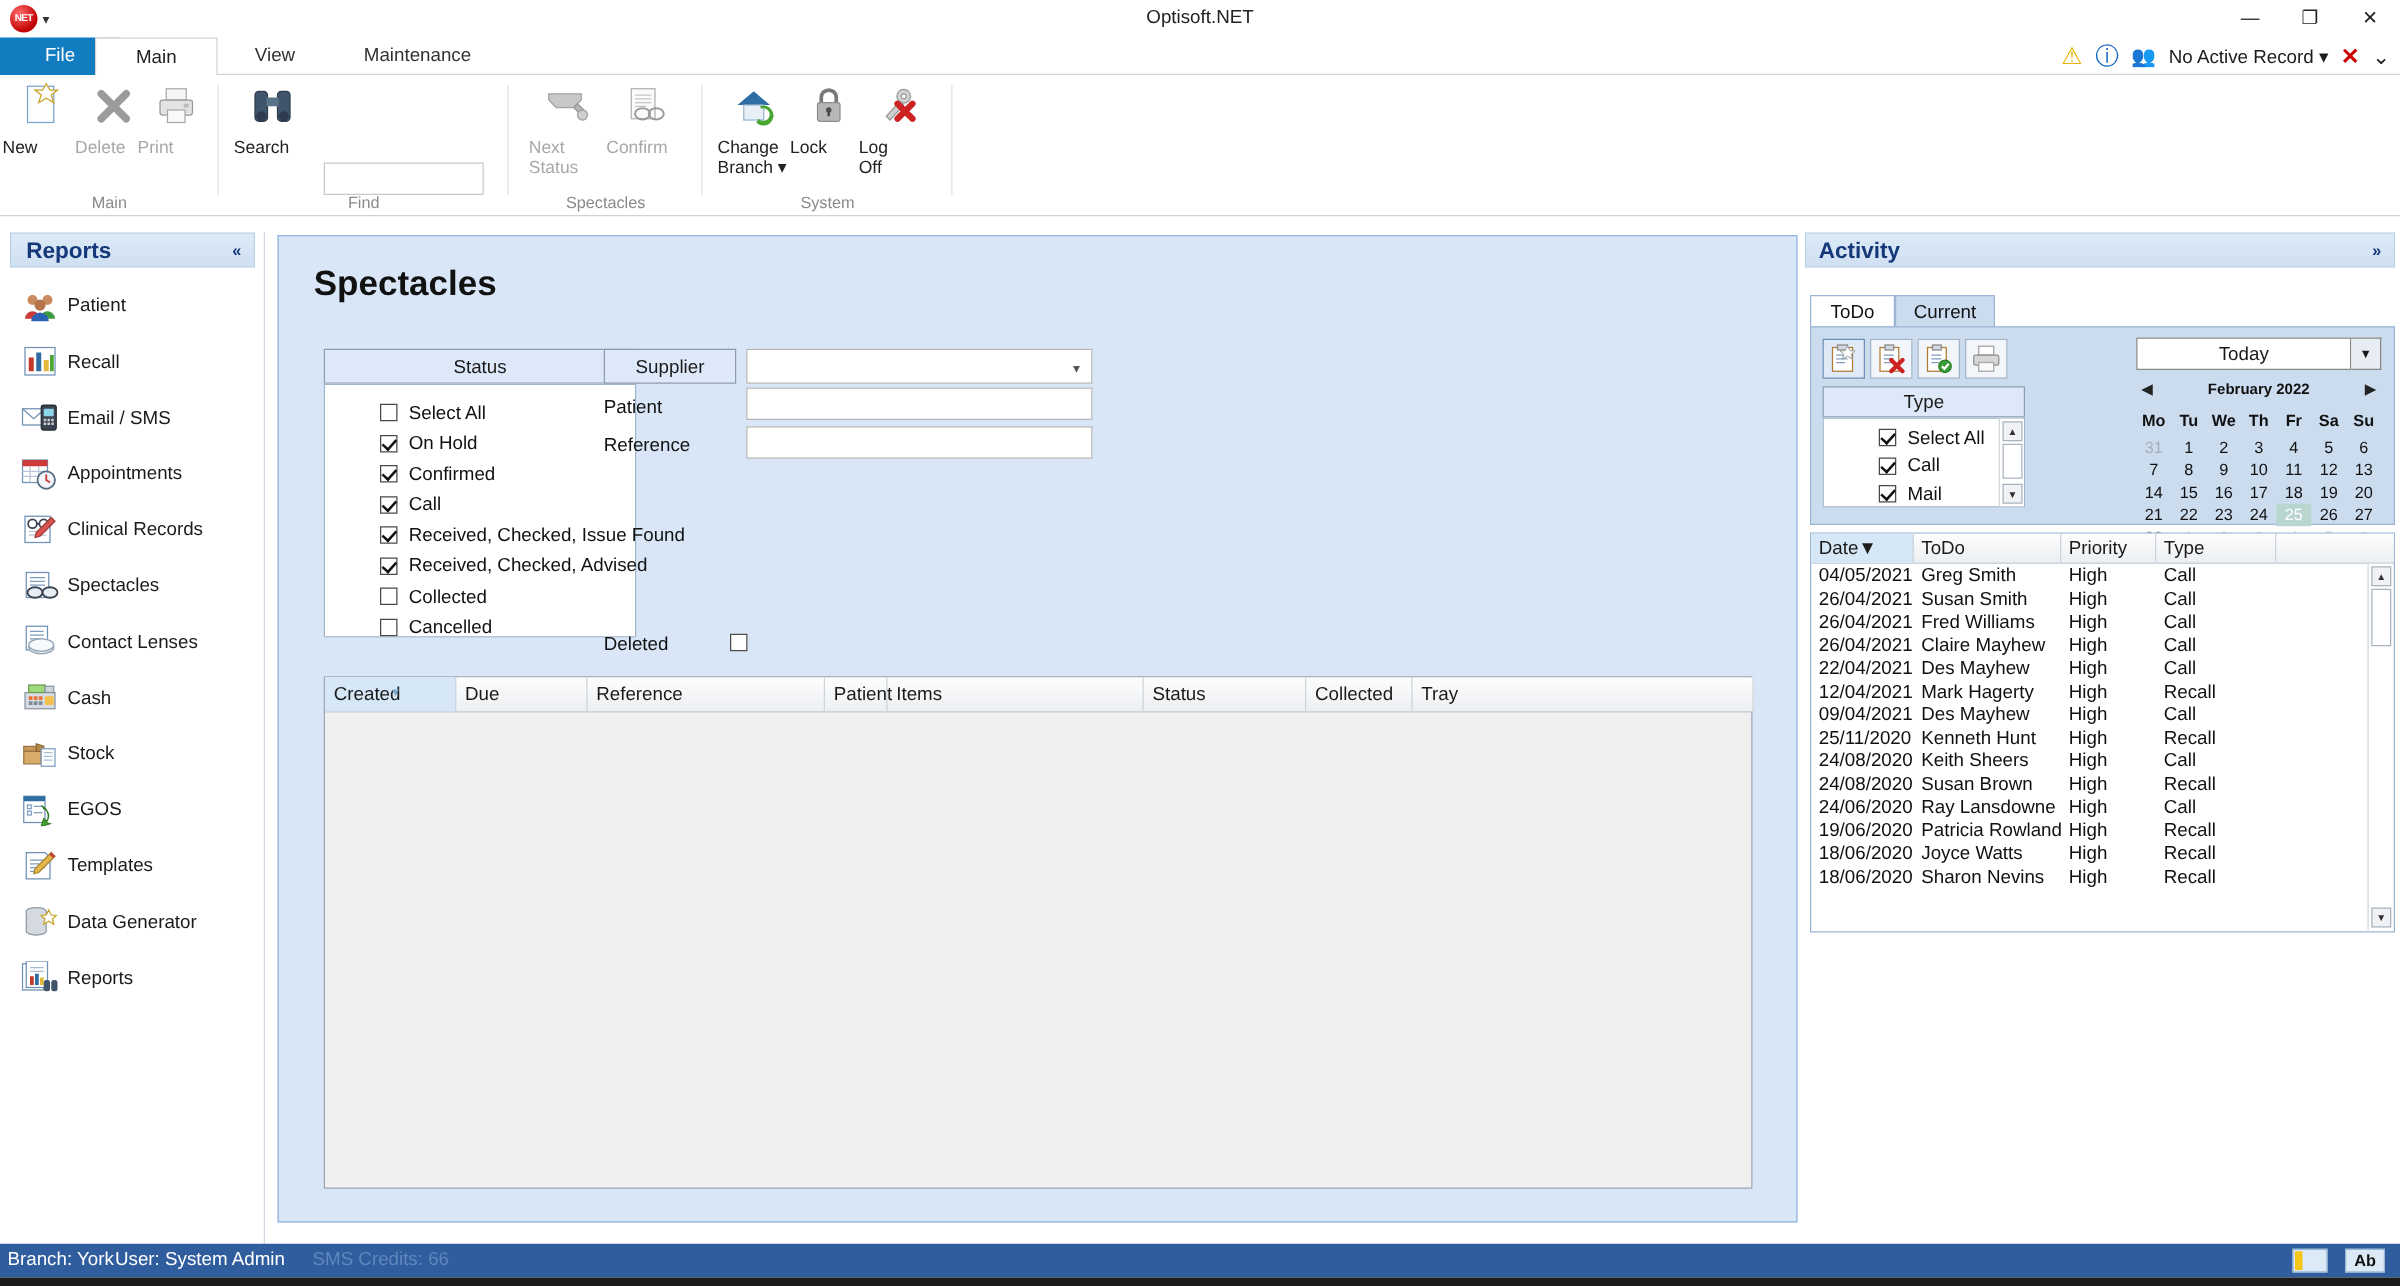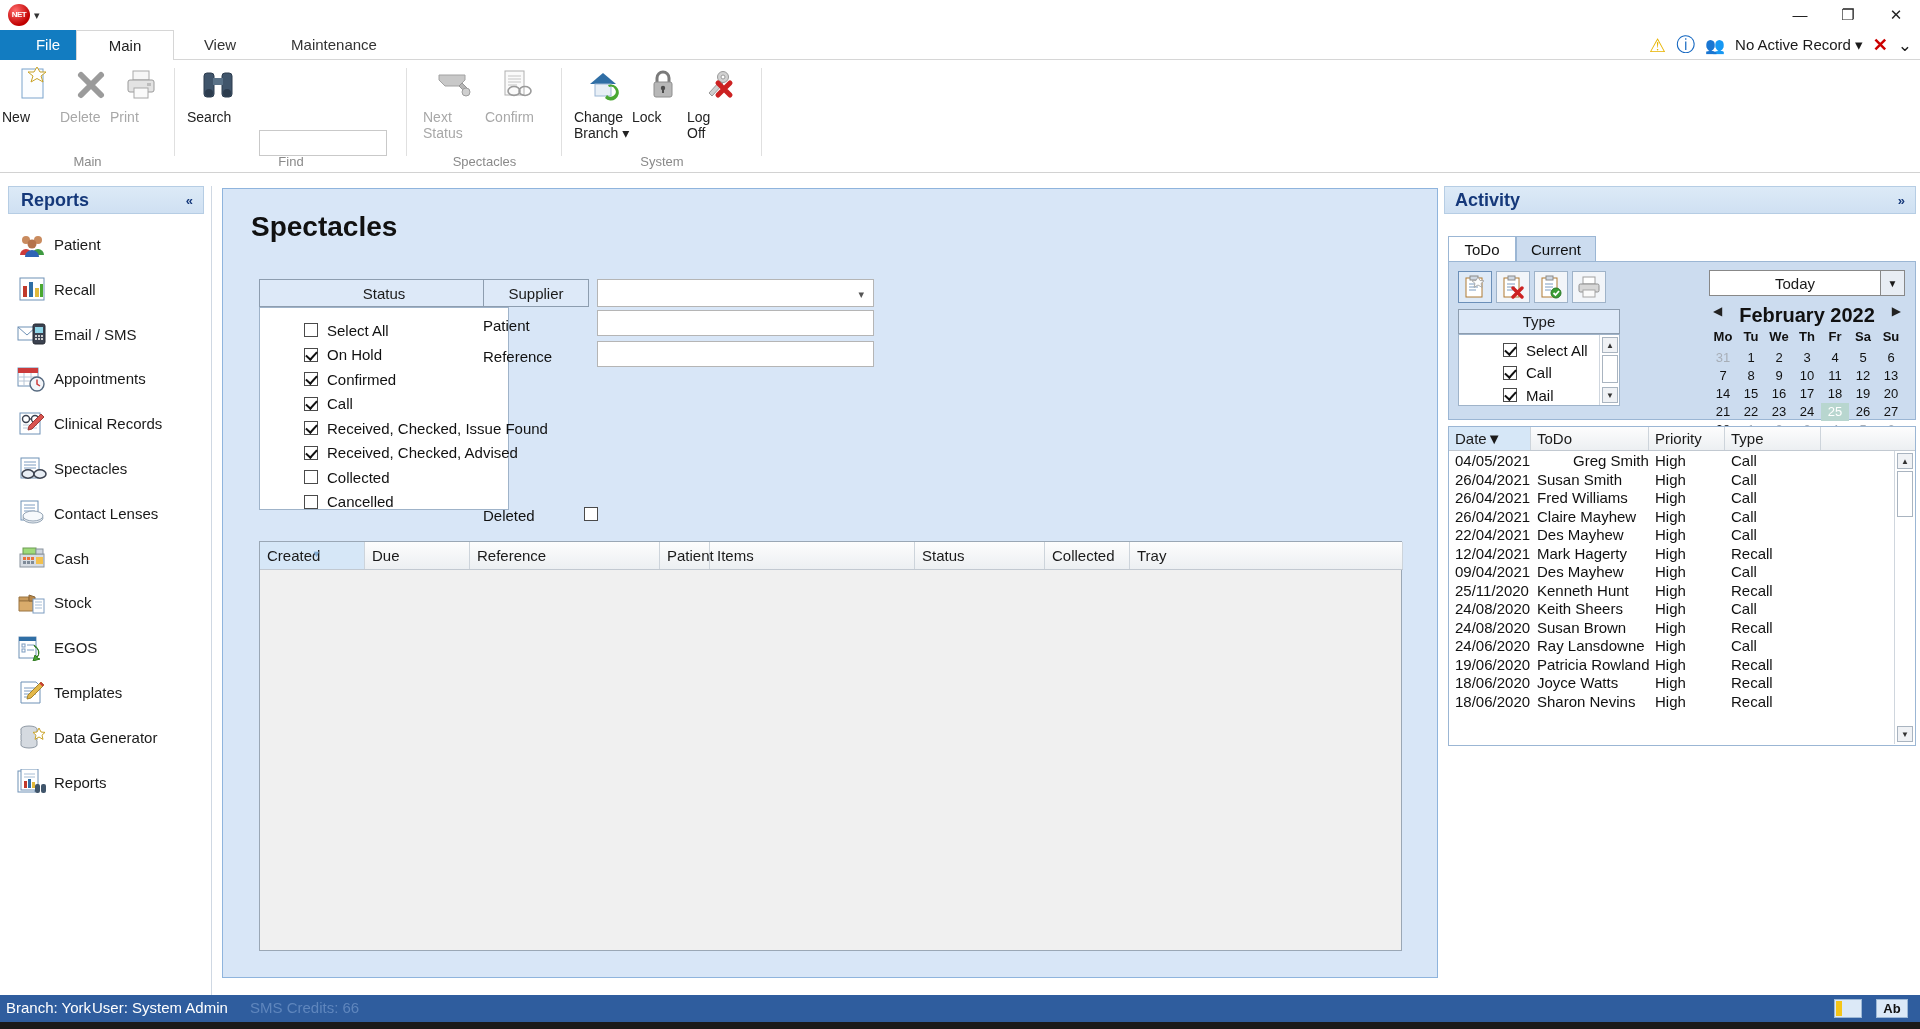--- a/index.html
+++ b/index.html
@@ -119,21 +119,21 @@
   .sarrow { position:absolute; left:2px; width:16px; height:16px; background:#f0f2f5;
      border:1px solid #a9b4c0; font-size:8px; text-align:center; line-height:15px; color:#333; }
   .sthumb { position:absolute; left:2px; width:16px; background:#fff; border:1px solid #a9b4c0; }
 
   #cal { position:absolute; left:260px; top:8px; width:200px; }
   #today-btn { position:absolute; left:0; top:0; width:172px; height:26px; background:#fff;
      border:1px solid #888; text-align:center; line-height:25px; font-size:15px; }
   #today-drop { position:absolute; left:172px; top:0; width:24px; height:26px; background:#e8edf4;
      border:1px solid #888; border-left:none; text-align:center; line-height:25px; font-size:10px; }
   #cal-nav { position:absolute; left:0; top:34px; width:196px; height:20px; }
-  #cal-nav .mt { position:absolute; width:100%; text-align:center; font-size:20px; font-weight:bold; color:#111; }
+  #cal-nav .mt { position:absolute; width:100%; text-align:center; font-size:12px; font-weight:bold; color:#111; }
   #cal-nav .pv { position:absolute; left:4px; font-size:12px; color:#222; }
   #cal-nav .nx { position:absolute; right:4px; font-size:12px; color:#222; }
   .calrow { position:absolute; left:0; width:196px; height:18px; display:flex; }
   .calcell { width:28px; text-align:center; font-size:13px; color:#111; line-height:18px; }
   .calcell.dow { font-weight:bold; }
   .calcell.mut { color:#a7aeb7; }
   .calcell.sel { background:#b8d6cf; color:#fff; }
 
   #tgrid { position:absolute; left:8px; top:240px; width:468px; height:320px;
      background:#fff; border:1px solid #9bb6d4; }
@@ -155,20 +155,21 @@
   #sb-icon2 { position:absolute; right:12px; top:4px; width:32px; height:19px; background:#dce9f7;
      border:1px solid #9db8d6; text-align:center; line-height:17px; font-size:13px; font-weight:bold; color:#111; }
   #taskbar { position:absolute; left:0; top:1022px; width:1920px; height:7px; background:#1a1a1a; }
 </style>
 </head>
 <body>
 
 <div id="titlebar">
   <div id="app-orb">NET</div>
   <div id="qat-arrow">▾</div>
+  <div id="title-text">Optisoft.NET</div>
   <div class="wbtn" id="win-min">—</div>
   <div class="wbtn" id="win-max">❐</div>
   <div class="wbtn" id="win-close">✕</div>
 </div>
 
 <div id="tabstrip">
   <div class="rtab" id="tab-file">File</div>
   <div class="rtab" id="tab-main">Main</div>
   <div class="rtab" id="tab-view">View</div>
   <div class="rtab" id="tab-maint">Maintenance</div>
@@ -757,21 +758,21 @@
   <div id="tgrid">
     <div id="tgrid-head">
         <div class="tgh sorted" style="left: 0px; width: 82px;">Date<span class="sortmark" style="left: 46%;">▼</span></div>
         <div class="tgh" style="left: 82px; width: 118px;">ToDo</div>
         <div class="tgh" style="left: 200px; width: 76px;">Priority</div>
         <div class="tgh" style="left: 276px; width: 96px;">Type</div>
       </div>
     <div id="tgrid-body">
         <div class="trow" style="top: 25px;">
           <span class="tc" style="left: 6px; width: 76px;">04/05/2021</span>
-          <span class="tc" style="left: 88px; width: 112px; margin-left: 36px;">Greg Smith</span>
+          <span class="tc" style="left: 88px; width: 112px;">Greg Smith</span>
           <span class="tc" style="left: 206px; width: 70px;">High</span>
           <span class="tc" style="left: 282px; width: 90px;">Call</span>
         </div>
         <div class="trow" style="top: 43.5px;">
           <span class="tc" style="left: 6px; width: 76px;">26/04/2021</span>
           <span class="tc" style="left: 88px; width: 112px;">Susan Smith</span>
           <span class="tc" style="left: 206px; width: 70px;">High</span>
           <span class="tc" style="left: 282px; width: 90px;">Call</span>
         </div>
         <div class="trow" style="top: 62px;">

